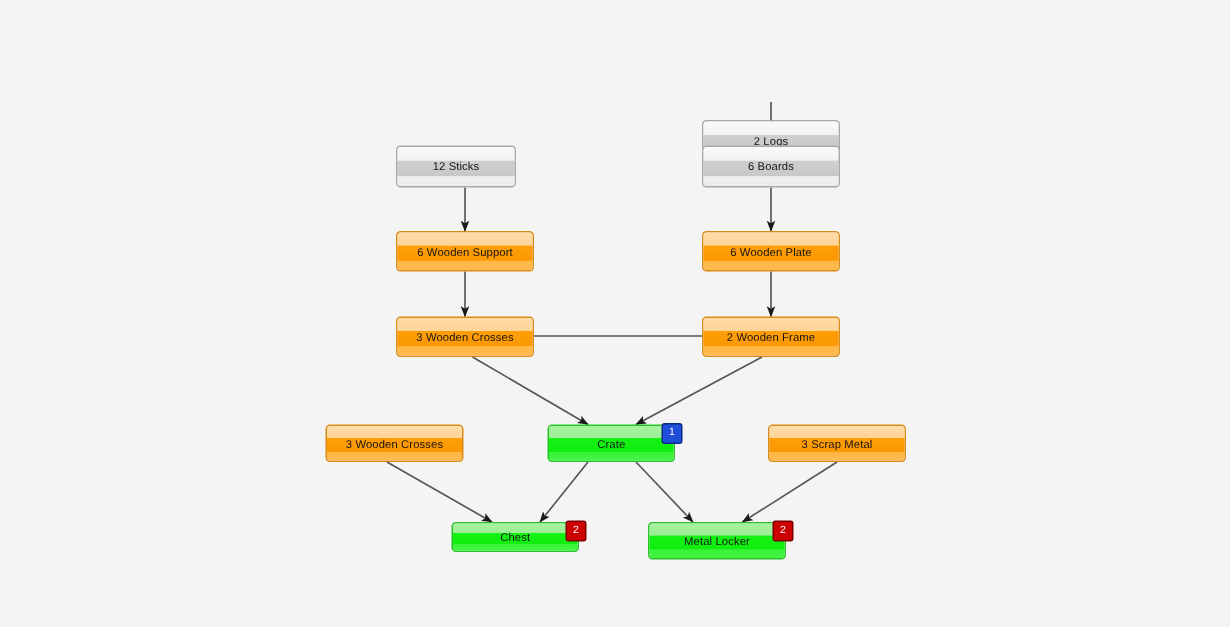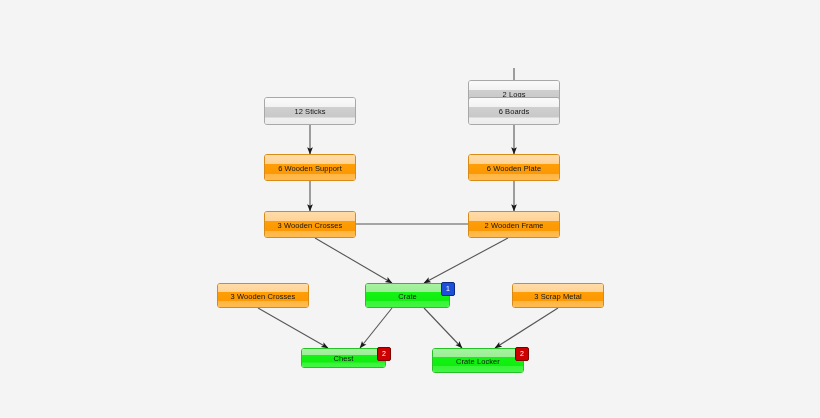--- a/index.html
+++ b/index.html
@@ -140,21 +140,21 @@
         <line x1="392" y1="308" x2="360" y2="348" stroke="#555555" stroke-width="1.1" marker-end="url(#arrowhead)"></line>
         <line x1="424" y1="308" x2="462" y2="348" stroke="#555555" stroke-width="1.1" marker-end="url(#arrowhead)"></line>
         <line x1="558" y1="308" x2="495" y2="348" stroke="#555555" stroke-width="1.1" marker-end="url(#arrowhead)"></line>
       </g>
   </svg>
   <div id="nodes">
       <div class="node grey" style="left: 468px; top: 40px; width: 92px; height: 28px; margin-top: 40px;">
         <div class="body"></div>
         <div class="label">2 Logs</div>
       </div>
-      <div class="node grey" style="left: 264px; top: 97px; width: 92px; height: 28px;">
+      <div class="node grey" style="left: 264px; top: 97px; width: 80px; height: 28px;">
         <div class="body"></div>
         <div class="label">12 Sticks</div>
       </div>
       <div class="node grey" style="left: 468px; top: 97px; width: 92px; height: 28px;">
         <div class="body"></div>
         <div class="label">6 Boards</div>
       </div>
       <div class="node orange" style="left: 264px; top: 154px; width: 92px; height: 27px;">
         <div class="body"></div>
         <div class="label">6 Wooden Support</div>
@@ -184,17 +184,17 @@
         <div class="body"></div>
         <div class="label">3 Scrap Metal</div>
       </div>
       <div class="node green" style="left: 301px; top: 348px; width: 85px; height: 20px;">
         <div class="body"></div>
         <div class="label">Chest</div>
         <div class="badge red">2</div>
       </div>
       <div class="node green" style="left: 432px; top: 348px; width: 92px; height: 25px;">
         <div class="body"></div>
-        <div class="label">Crate Locker</div>
+        <div class="label">Metal Locker</div>
         <div class="badge red">2</div>
       </div>
     </div>
 </div>
 
 </body></html>

